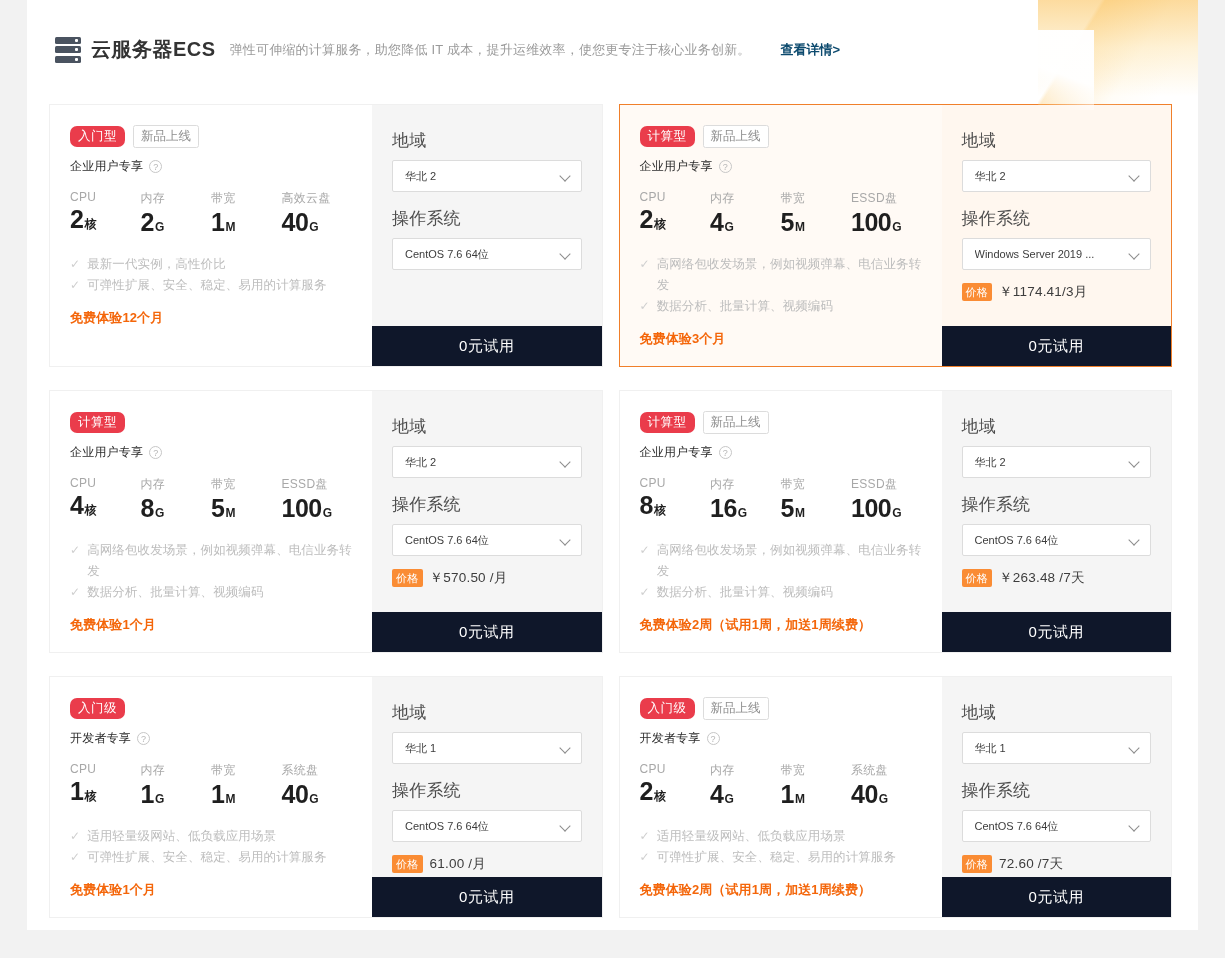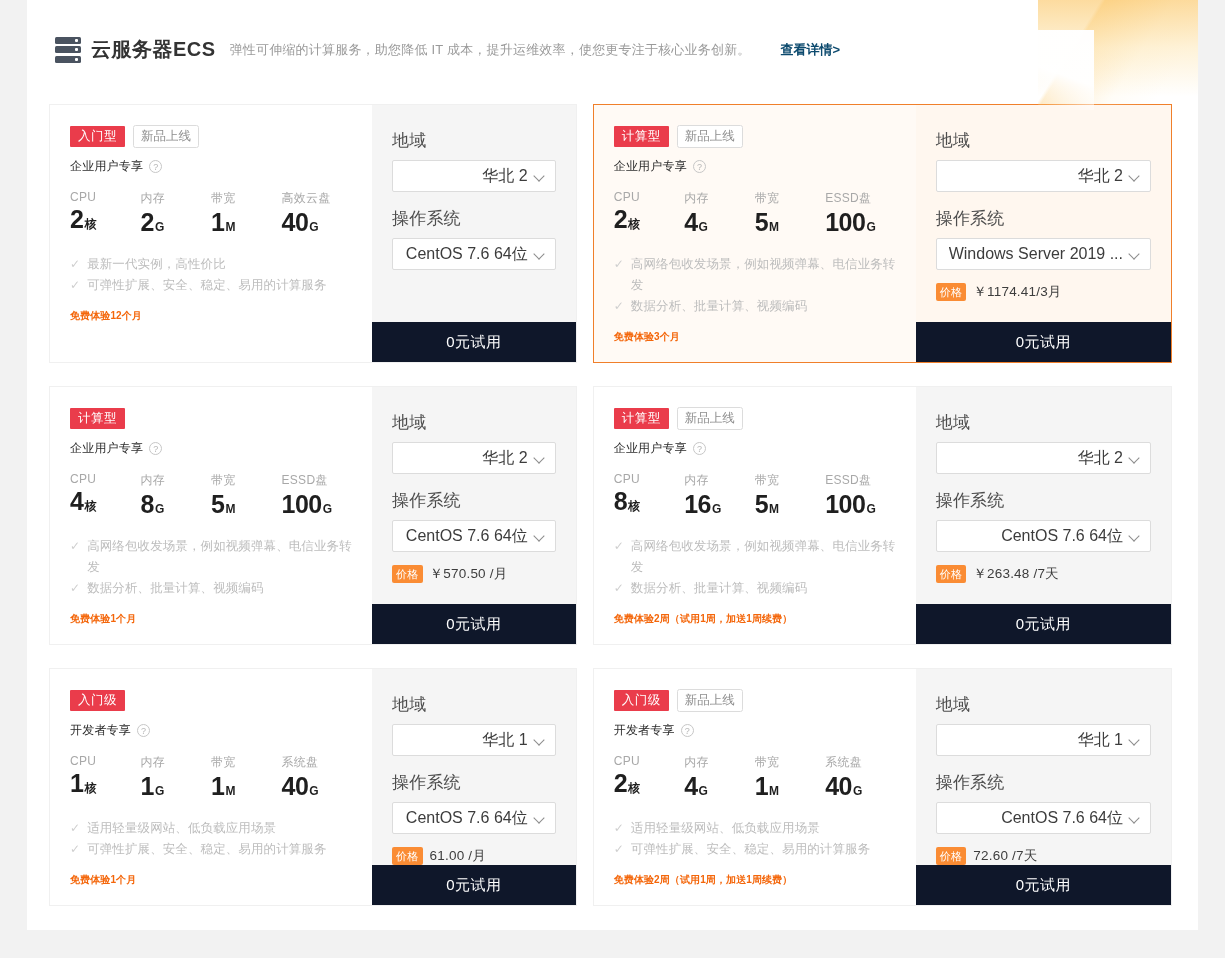--- a/index.html
+++ b/index.html
@@ -44,21 +44,21 @@
           column-gap:18px; row-gap:25px; }
   .card { display:flex; background:#ffffff; box-shadow:0 0 0 1px #f0f0f0; }
   .card.highlight { outline:1px solid #f07f2a; outline-offset:0; box-shadow:none; }
 
   
   .spec { width:322px; flex:0 0 322px; padding:21px 20px 0 20px; position:relative; }
   .card.highlight .spec { background:#fffaf5; }
 
   .badges { display:flex; align-items:center; height:21px; }
   .badge-red { background:#ea3c4b; color:#fff; font-size:12.5px; line-height:1;
-               padding:4.5px 8px; border-radius:1px; letter-spacing:.5px; }
+               padding:4.5px 8px; border-radius:7px; letter-spacing:.5px; }
   .badge-out { border:1px solid #dcdcdc; color:#8d8d8d; font-size:12.5px; line-height:1;
                padding:4px 7px; border-radius:2.5px; margin-left:8px; background:#fff; }
 
   .title-row { display:flex; align-items:center; margin-top:11px; }
   .spec-title { font-size:12px; color:#2b2b2b; letter-spacing:.2px; }
   .q-icon { width:13px; height:13px; border:1px solid #c7c7c7; border-radius:50%;
             color:#b6b6b6; font-size:9px; line-height:12px; text-align:center;
             margin-left:6px; cursor:pointer; flex:0 0 auto; }
 
   .specs { display:flex; margin-top:15px; }
@@ -66,33 +66,33 @@
   .sp-label { font-size:12px; color:#a8a8a8; letter-spacing:.3px; }
   .sp-val { margin-top:1px; color:#1f1f1f; }
   .sp-num { font-size:25px; font-weight:bold; letter-spacing:-.5px; }
   .sp-unit { font-size:12px; font-weight:bold; margin-left:1px; }
 
   .feats { margin-top:17px; }
   .feat { display:flex; align-items:flex-start; font-size:12.5px; color:#bdbdbd;
           line-height:21px; letter-spacing:.1px; }
   .tick { color:#cfcfcf; margin-right:7px; font-size:12px; flex:0 0 auto; }
 
-  .free { margin-top:13px; font-size:10px; color:#f4660a; font-weight:bold; letter-spacing:.1px;
+  .free { margin-top:13px; font-size:13px; color:#f4660a; font-weight:bold; letter-spacing:.1px;
           padding-bottom:18px; }
 
   
   .conf { flex:1 1 auto; background:#f5f5f5; display:flex; flex-direction:column; }
   .card.highlight .conf { background:#fff7ef; }
   .conf-body { padding:24px 20px 0 20px; flex:1 1 auto; }
   .conf-label { font-size:17px; color:#4d4d4d; margin-bottom:8px; letter-spacing:.2px; }
   .conf-label.second { margin-top:15px; }
   .select { height:32px; background:#fff; border:1px solid #dcdcdc; border-radius:2px;
             display:flex; align-items:center; padding:0 10px 0 12px; cursor:pointer; }
-  .select-val { flex:1 1 auto; font-size:16px; color:#3c3c3c; white-space:nowrap;
-                overflow:hidden; text-overflow:ellipsis;text-align:right; }
+  .select-val { flex:1 1 auto; font-size:11px; color:#3c3c3c; white-space:nowrap;
+                overflow:hidden; text-overflow:ellipsis; }
   .chev { width:11px; height:11px; flex:0 0 auto; position:relative; margin-left:6px; }
   .chev:before { content:""; position:absolute; left:1px; top:1px; width:7px; height:7px;
                  border-right:1.4px solid #8c8c8c; border-bottom:1.4px solid #8c8c8c;
                  transform:rotate(45deg); }
   .price-row { display:flex; align-items:flex-end; margin-top:13px; }
   .price-tag { background:#fa8c34; color:#fff; font-size:11px; line-height:1;
                padding:3.5px 4px; border-radius:2px; letter-spacing:.3px; }
   .price-val { margin-left:7px; font-size:13.5px; color:#3d3d3d; letter-spacing:.2px; }
   .cta { height:40px; background:#0f172a; color:#fff; font-size:15px;
          display:flex; align-items:center; justify-content:center; cursor:pointer;

